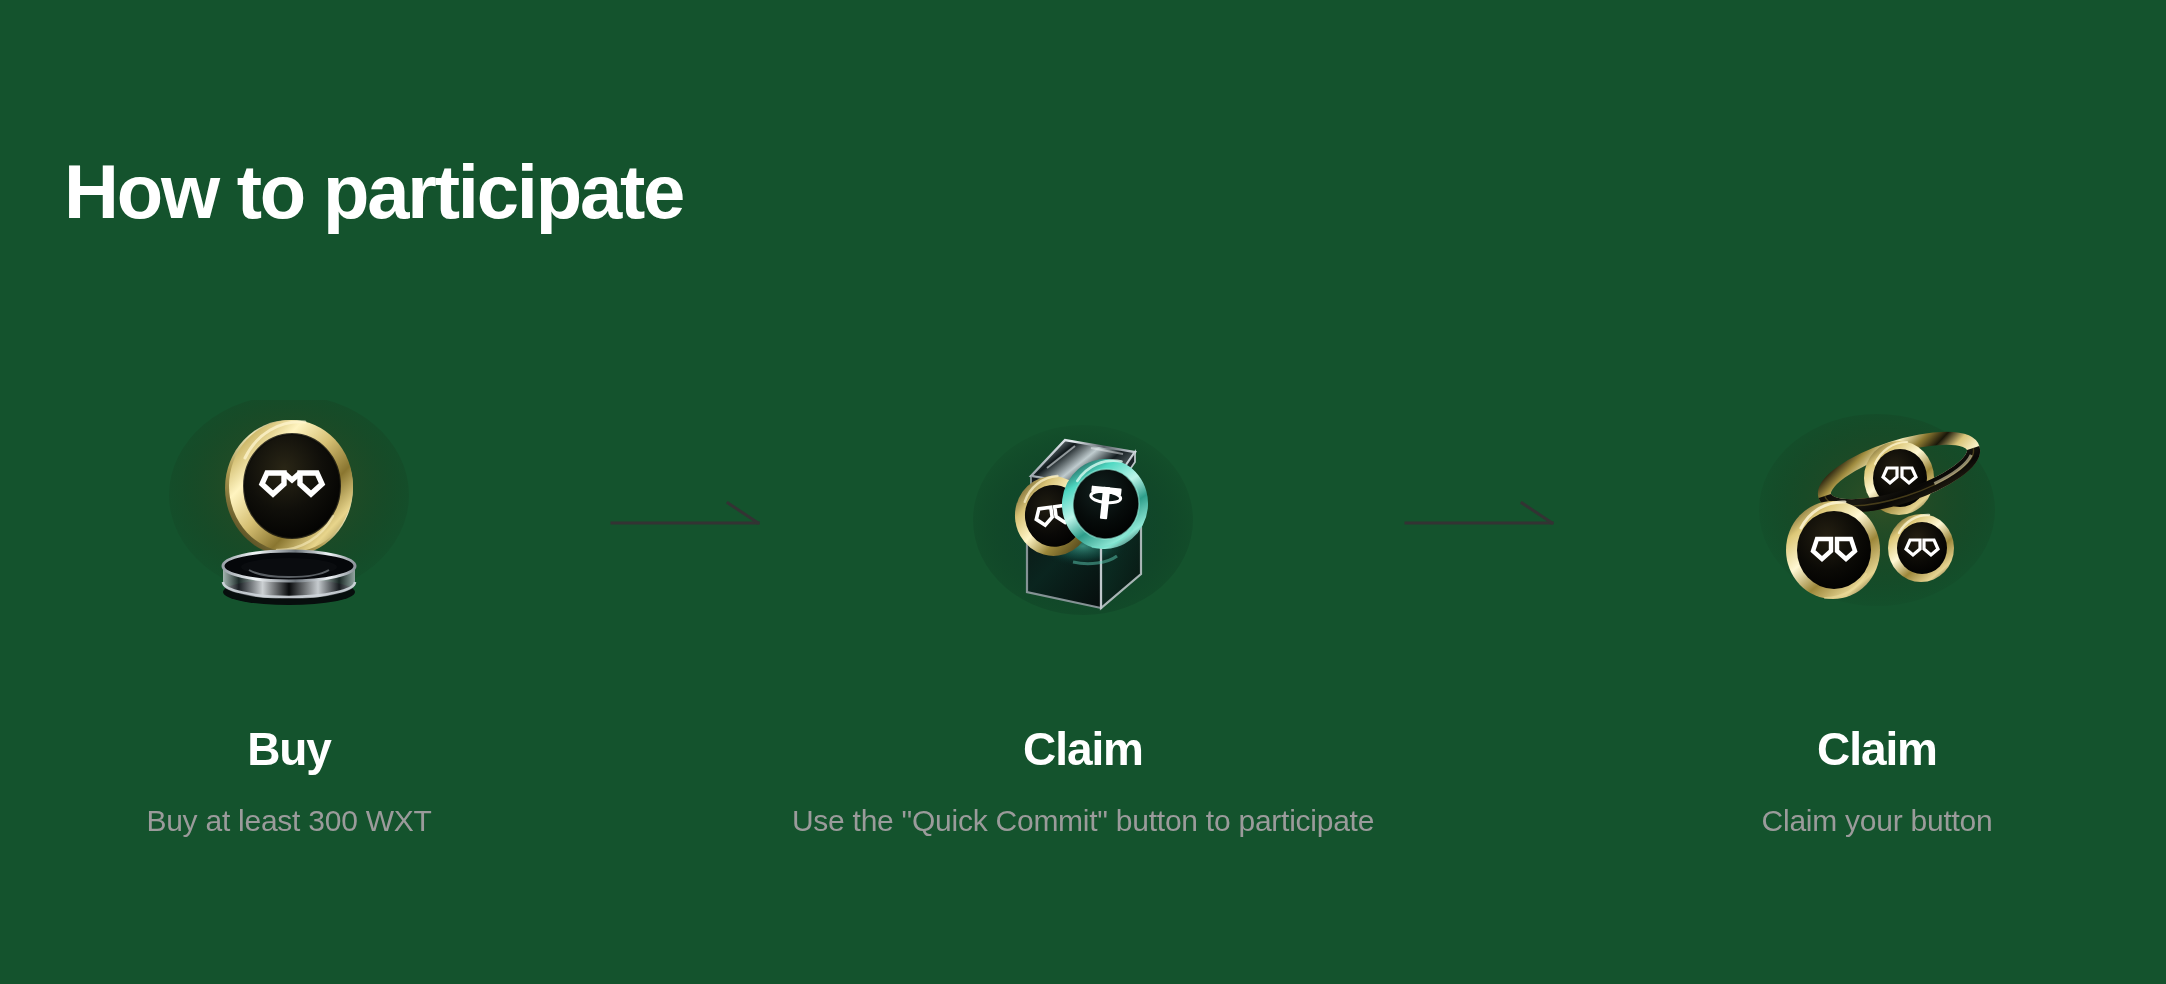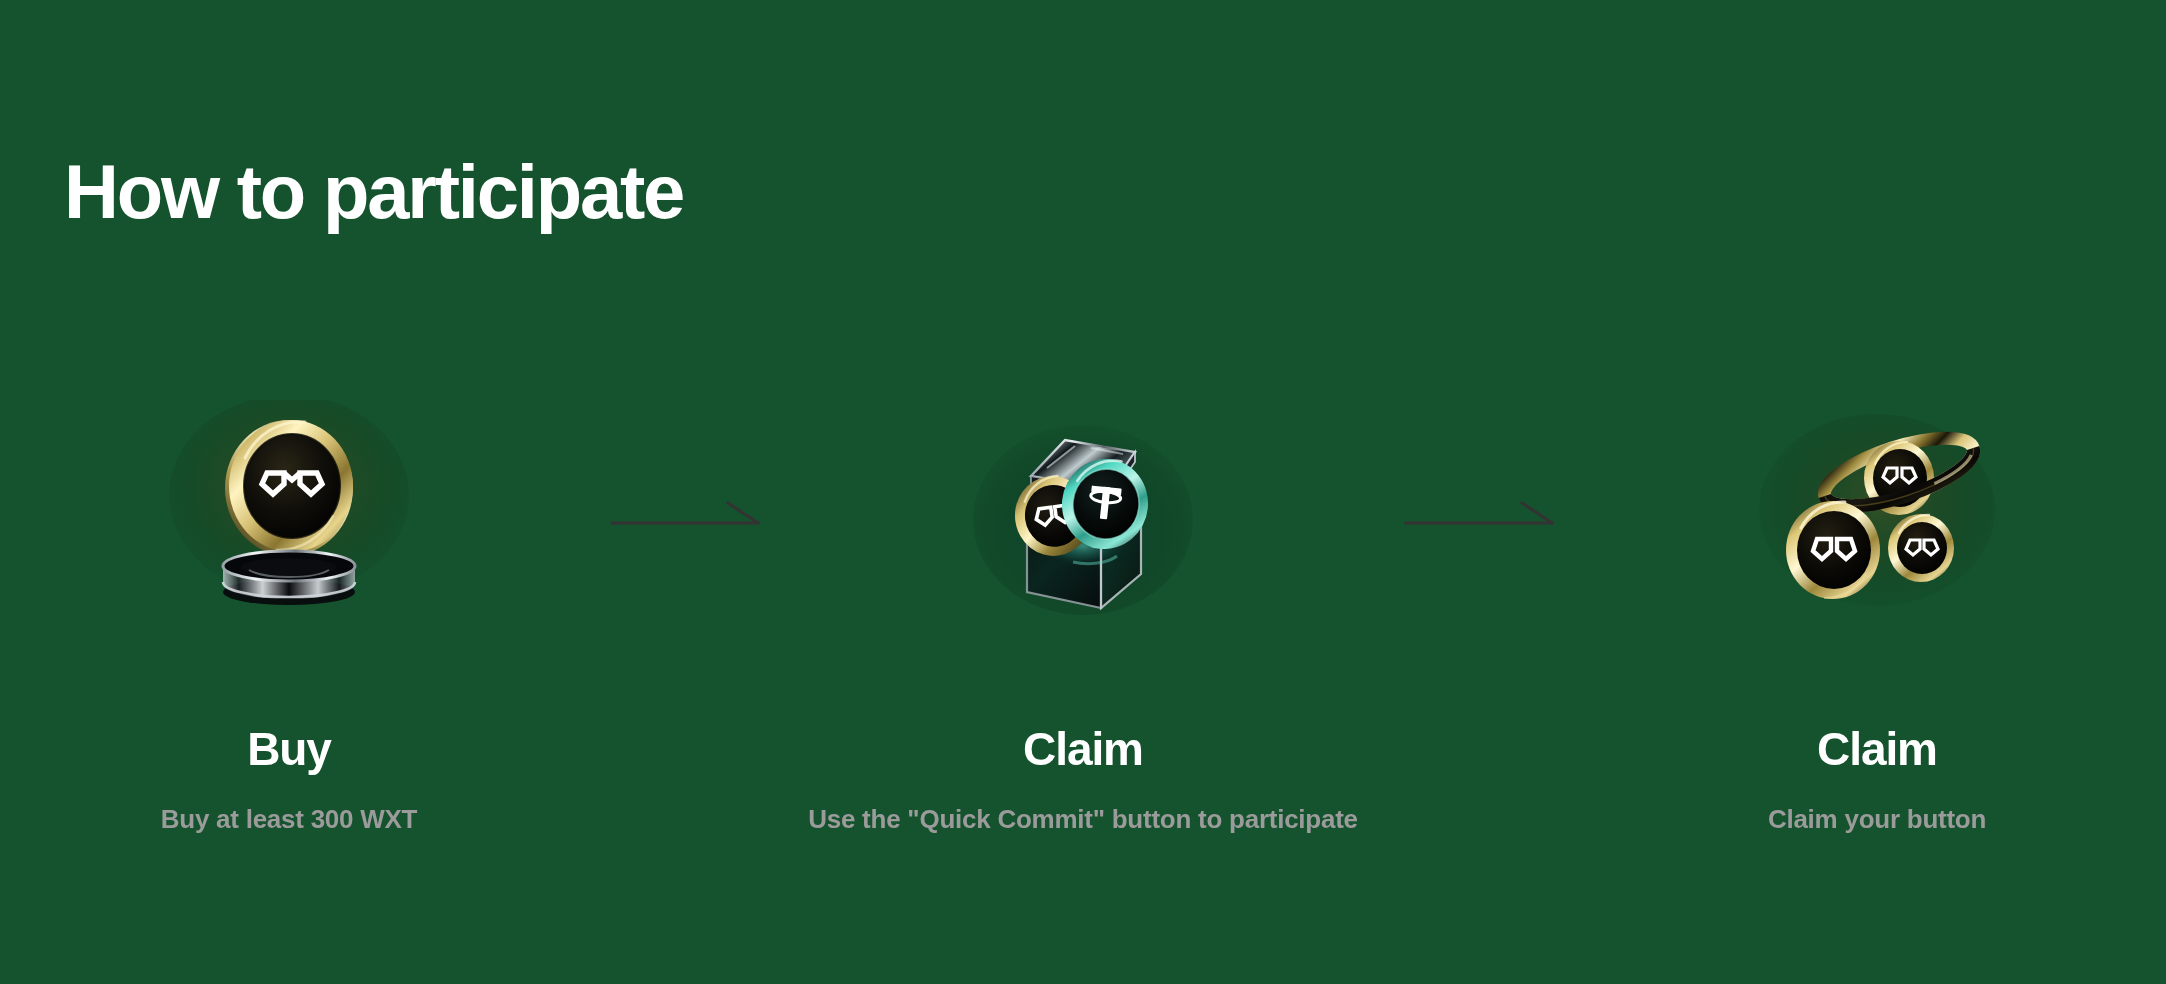--- a/index.html
+++ b/index.html
@@ -73,22 +73,22 @@
     font-size: 46px;
     font-weight: 700;
     letter-spacing: -1.1px;
     color: #ffffff;
     line-height: 1;
     white-space: nowrap;
   }
 
   .step-desc {
     margin-top: 34px;
-    font-size: 26px;
-    font-weight: 700;
+    font-size: 30px;
+    font-weight: 400;
     letter-spacing: -0.25px;
     color: #9b9b9b;
     line-height: 1;
     white-space: nowrap;
   }
 
   
   .connector {
     flex: 0 0 216px;
     width: 216px;

